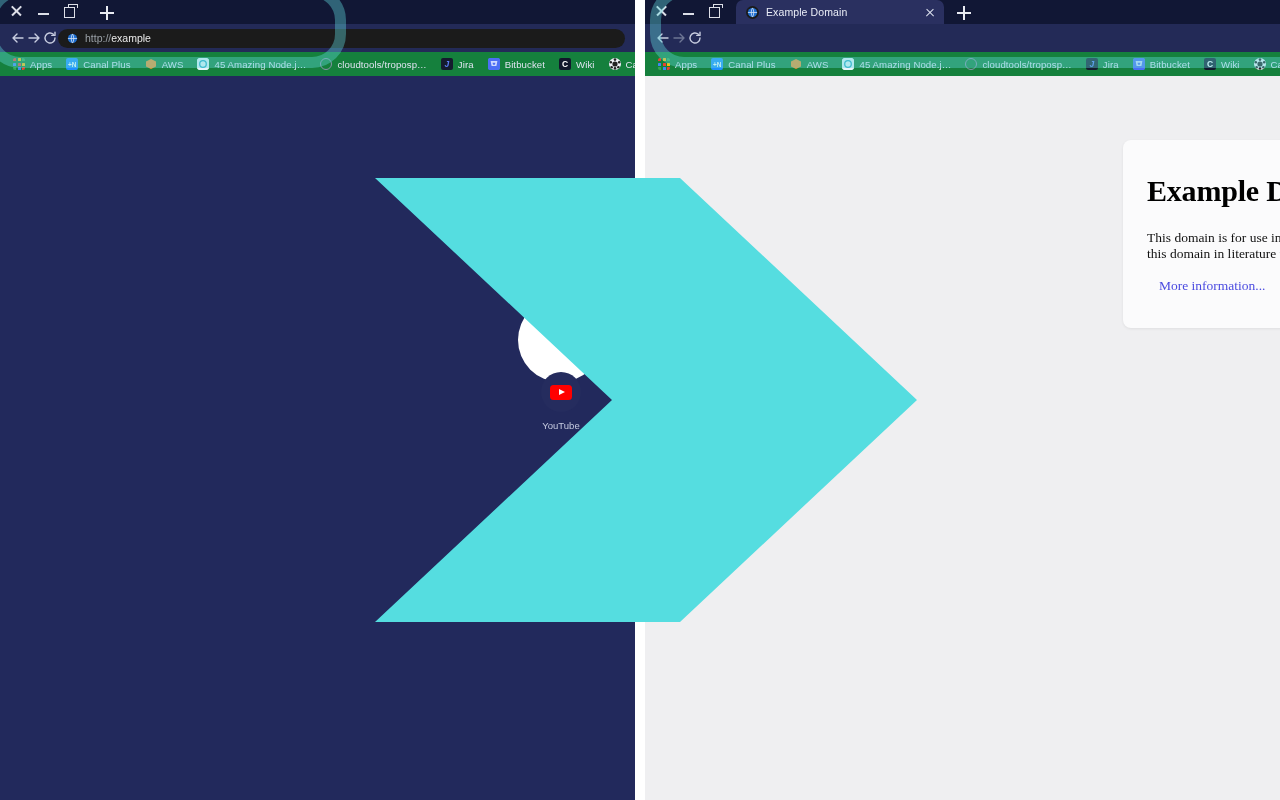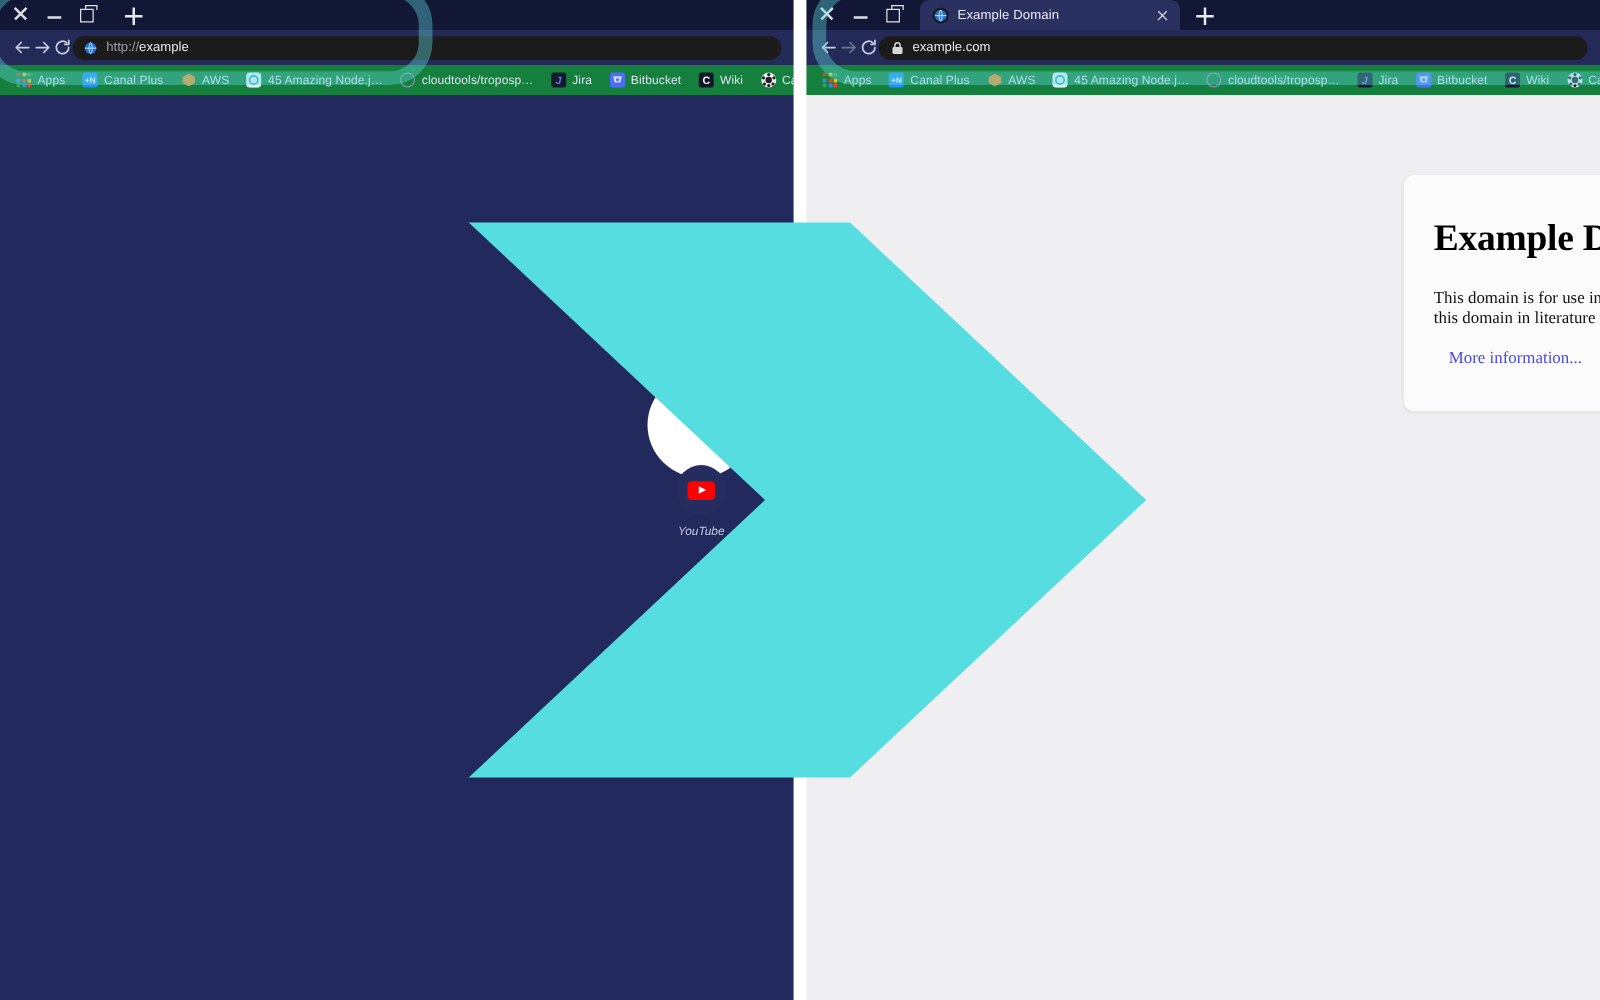--- a/index.html
+++ b/index.html
@@ -173,21 +173,21 @@
   .ico-aws   { background: none; }
   .ico-node  { background: #e9f6fb; border-radius: 3px; }
   .ico-cloud { background: none; border: 1.6px solid #8892a8; border-radius: 50%; }
   .ico-jira  { background: #151b2e; color: #5b7cf4; font-style: italic; font-size: 8.5px; border-radius: 2px;}
   .ico-bitb  { background: #4c6ef5; border-radius: 2px; position: relative; }
   .ico-wiki  { background: #11172b; color: #fff; font-size: 8.5px; border-radius: 2px; }
   .ico-carb  { background: #e9ecf4; border-radius: 50%; font-size: 7px; color: #222; }
 
   
   .content { position: absolute; top: 76px; left: 0; right: 0; bottom: 0; }
-  #content-left  { background: #22295c; font-style: italic; }
+  #content-left  { background: #22295c; }
   #content-right { background: #efeff1; }
 
   
   .ntp-circle {
     position: absolute;
     width: 84px; height: 84px;
     border-radius: 50%;
     background: #ffffff;
     left: 518px; top: 222px;
   }
@@ -433,29 +433,20 @@
           <svg width="16" height="16" viewBox="0 0 16 16">
               <path d="M3 8h10M13 8l-4-4M13 8l-4 4" stroke="#6e7694" stroke-width="1.4" fill="none" stroke-linecap="round" stroke-linejoin="round"></path>
             </svg>
         </span>
         <span class="navbtn">
           <svg width="16" height="16" viewBox="0 0 16 16">
               <path d="M13 8a5 5 0 1 1-1.6-3.7" stroke="#c8cde0" stroke-width="1.4" fill="none" stroke-linecap="round"></path>
               <path d="M13 2.2V5.4h-3.2" stroke="#c8cde0" stroke-width="1.4" fill="none" stroke-linecap="round" stroke-linejoin="round"></path>
             </svg>
         </span>
-        <div class="omnibox">
-          <span class="omni-icon">
-            <svg width="10" height="11" viewBox="0 0 10 11">
-                <rect x="1" y="4.6" width="8" height="5.6" rx="1.1" fill="#d6d6d6"></rect>
-                <path d="M2.9 4.6V3.3a2.1 2.1 0 0 1 4.2 0v1.3" stroke="#d6d6d6" stroke-width="1.2" fill="none"></path>
-              </svg>
-          </span>
-          <span class="omni-text"><span>example.com</span></span>
-        </div>
       </div>
 
       <div class="bookmarks" id="bookmarks-right">
           <div class="bm">
             <span class="bm-ico ico-apps">
               <i style="background: rgb(234, 67, 53);"></i>
               <i style="background: rgb(251, 188, 4);"></i>
               <i style="background: rgb(52, 168, 83);"></i>
               <i style="background: rgb(66, 133, 244);"></i>
               <i style="background: rgb(234, 67, 53);"></i>

